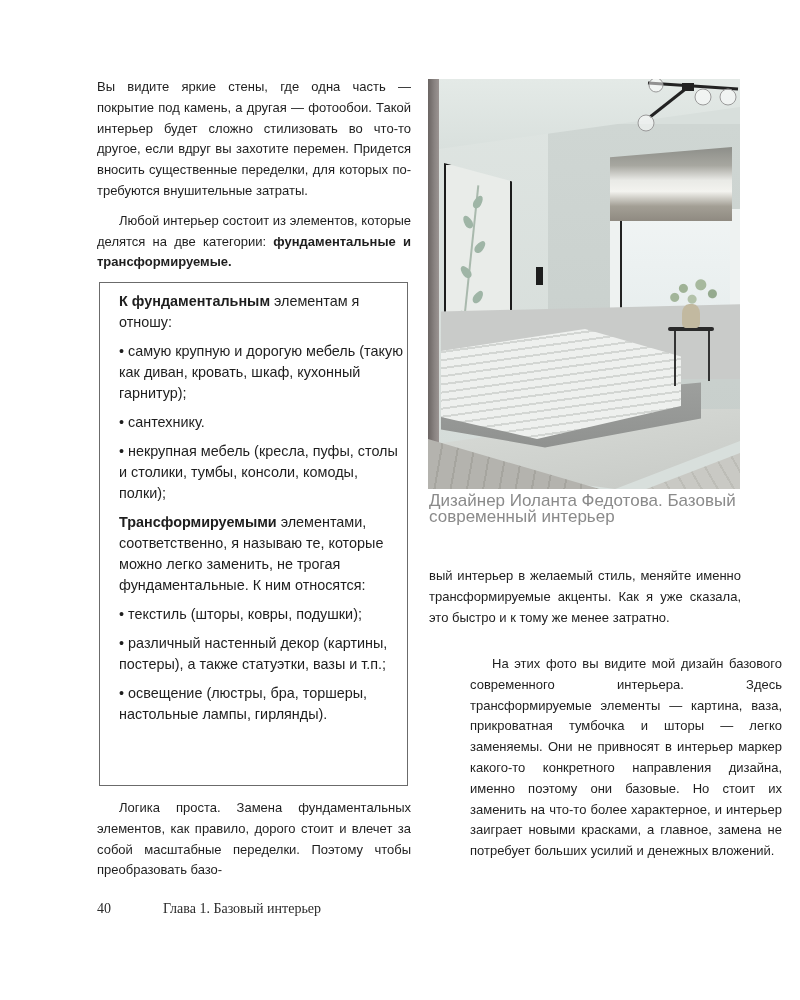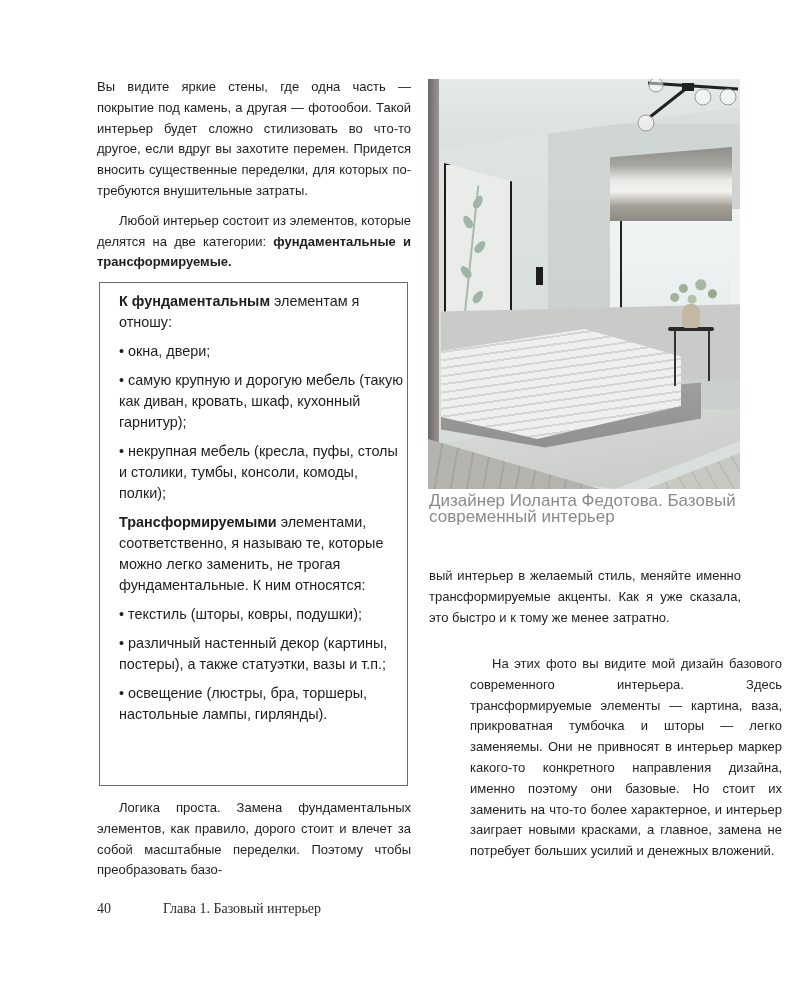--- a/index.html
+++ b/index.html
@@ -64,22 +64,22 @@
 <body>
 
 <div class="col left">
   <p>Вы видите яркие стены, где одна часть — покрытие под камень, а другая — фото­обои. Такой интерьер будет сложно сти­лизовать во что-то другое, если вдруг вы захотите перемен. Придется вносить су­щественные переделки, для которых по­требуются внушительные затраты.</p>
   <div class="gap"></div>
   <p class="indent"><span>Любой интерьер состоит из элементов, которые делятся на две категории: </span><b>фун­даментальные и трансформируемые.</b></p>
 </div>
 
 <div class="box">
   <p><b>К фундаментальным</b><span> элементам я отношу:</span></p>
-  <p>• окна, двери;</p>
   <p>• самую крупную и дорогую мебель (такую как диван, кровать, шкаф, кухонный гарнитур);</p>
+  <p>• сантехнику.</p>
   <p>• некрупная мебель (кресла, пуфы, столы и столики, тумбы, консоли, комоды, полки);</p>
   <p><b>Трансформируемыми</b><span> элемента­ми, соответственно, я называю те, которые можно легко заменить, не трогая фундаментальные. К ним относятся:</span></p>
   <p>• текстиль (шторы, ковры, подушки);</p>
   <p>• различный настенный декор (кар­тины, постеры), а также статуэтки, вазы и т.п.;</p>
   <p>• освещение (люстры, бра, торшеры, настольные лампы, гирлянды).</p>
 </div>
 
 <div class="col left2">
   <p class="indent">Логика проста. Замена фундаменталь­ных элементов, как правило, дорого стоит и влечет за собой масштабные передел­ки. Поэтому чтобы преобразовать базо-</p>
 </div>

